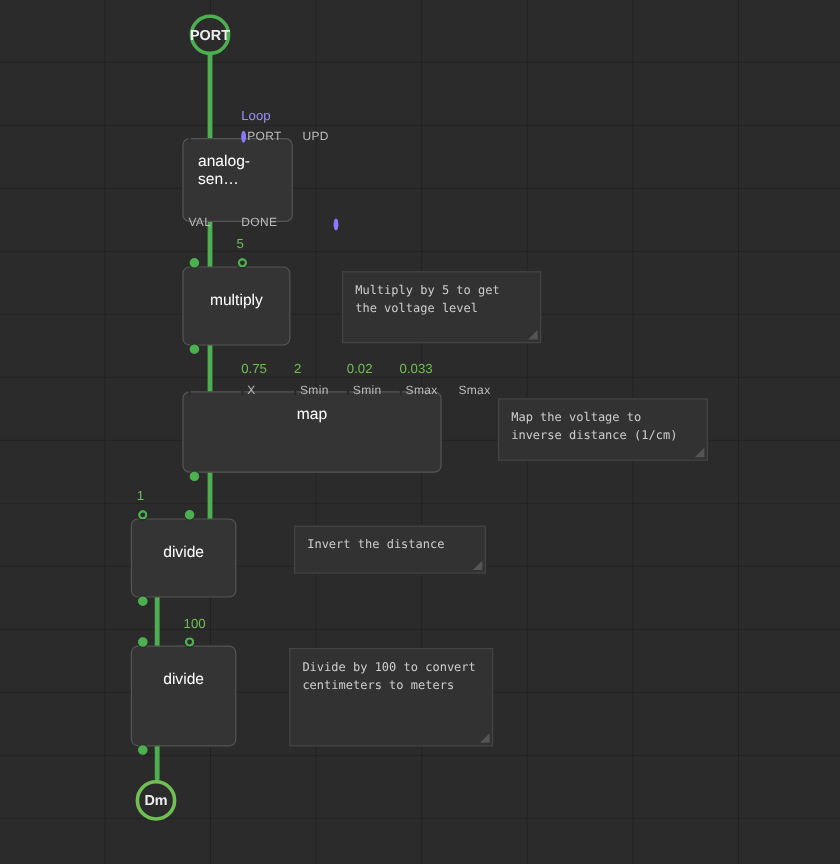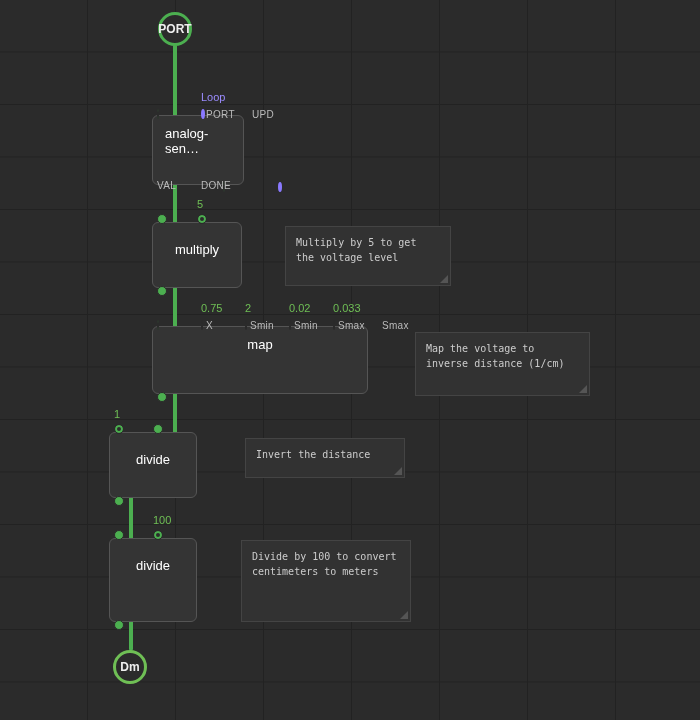--- a/index.html
+++ b/index.html
@@ -209,21 +209,21 @@
       </div>
     </div>
     <div class="title" style="text-align:center;margin-top:0;">map</div>
     <div class="pinrow bot">
       <div class="pin">
         <div class="pin-dot"></div>
       </div>
     </div>
   </div>
 
-  <div class="comment" style="left:415px; top:332px; width:175px; height:64px;">
+  <div class="comment" style="left:415px; top:332px; width:175px; height:52px;">
     <span>Map the voltage to inverse distance (1/cm)</span>
   </div>
 
   <div class="node small" style="left:109px; top:432px; width:88px; height:66px;">
     <div class="pinrow top">
       <div class="pin">
         <div class="pin-value">1</div>
         <div class="pin-dot center-hole"></div>
       </div>
       <div class="pin">

